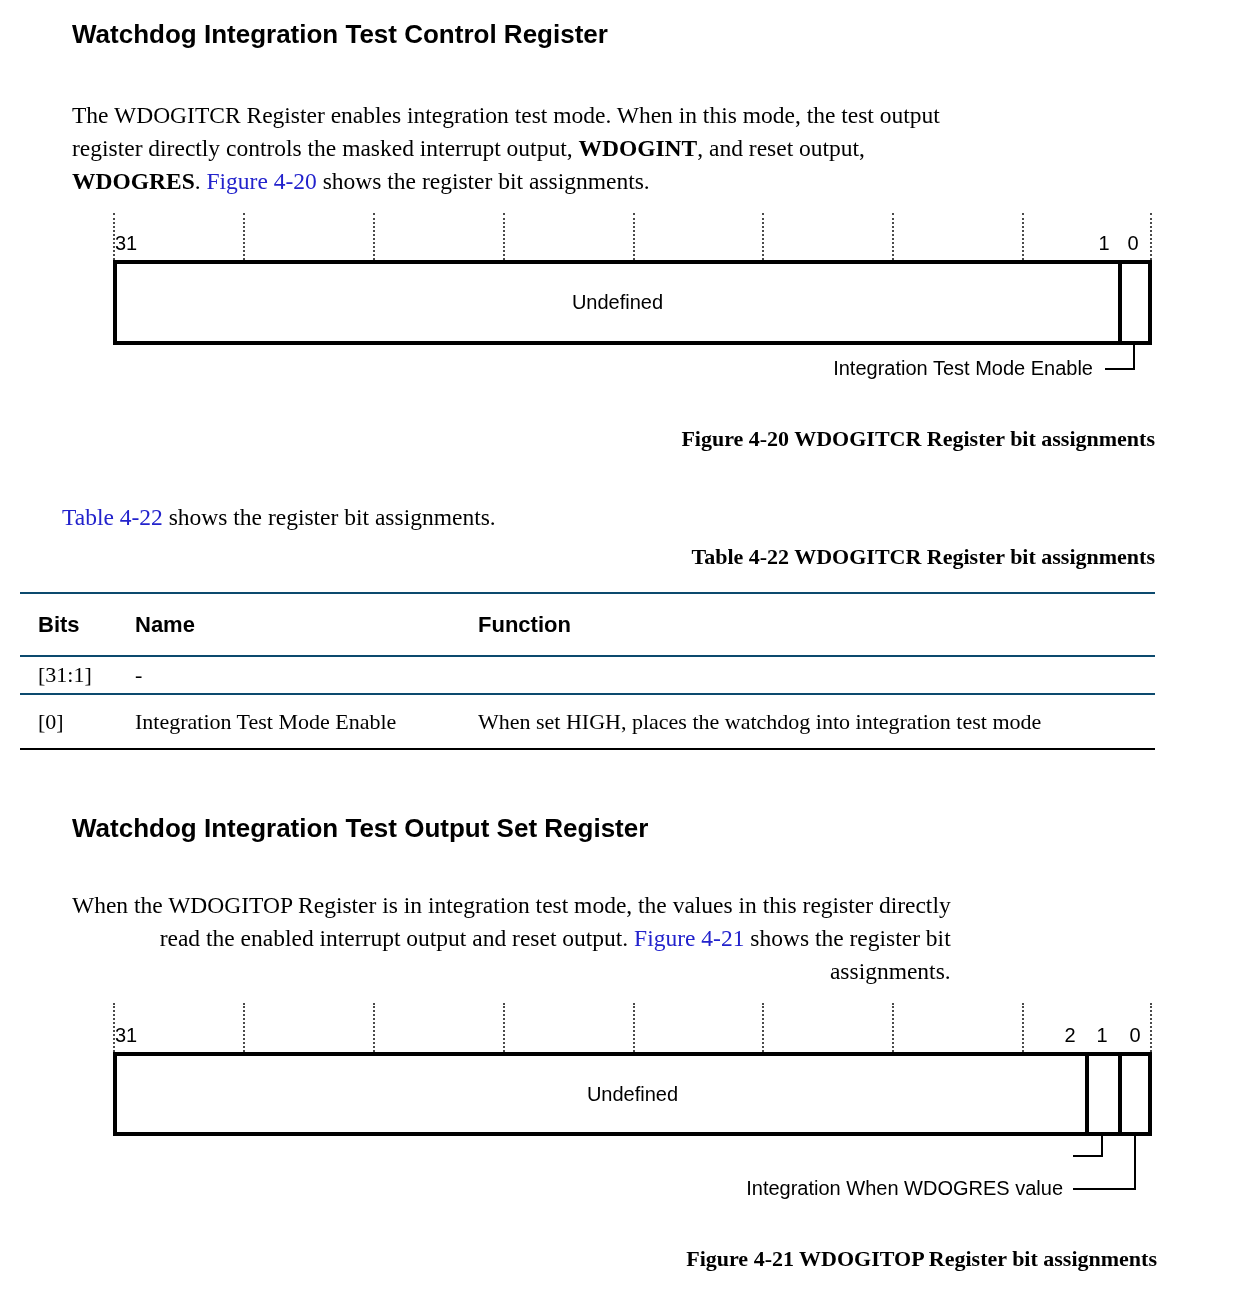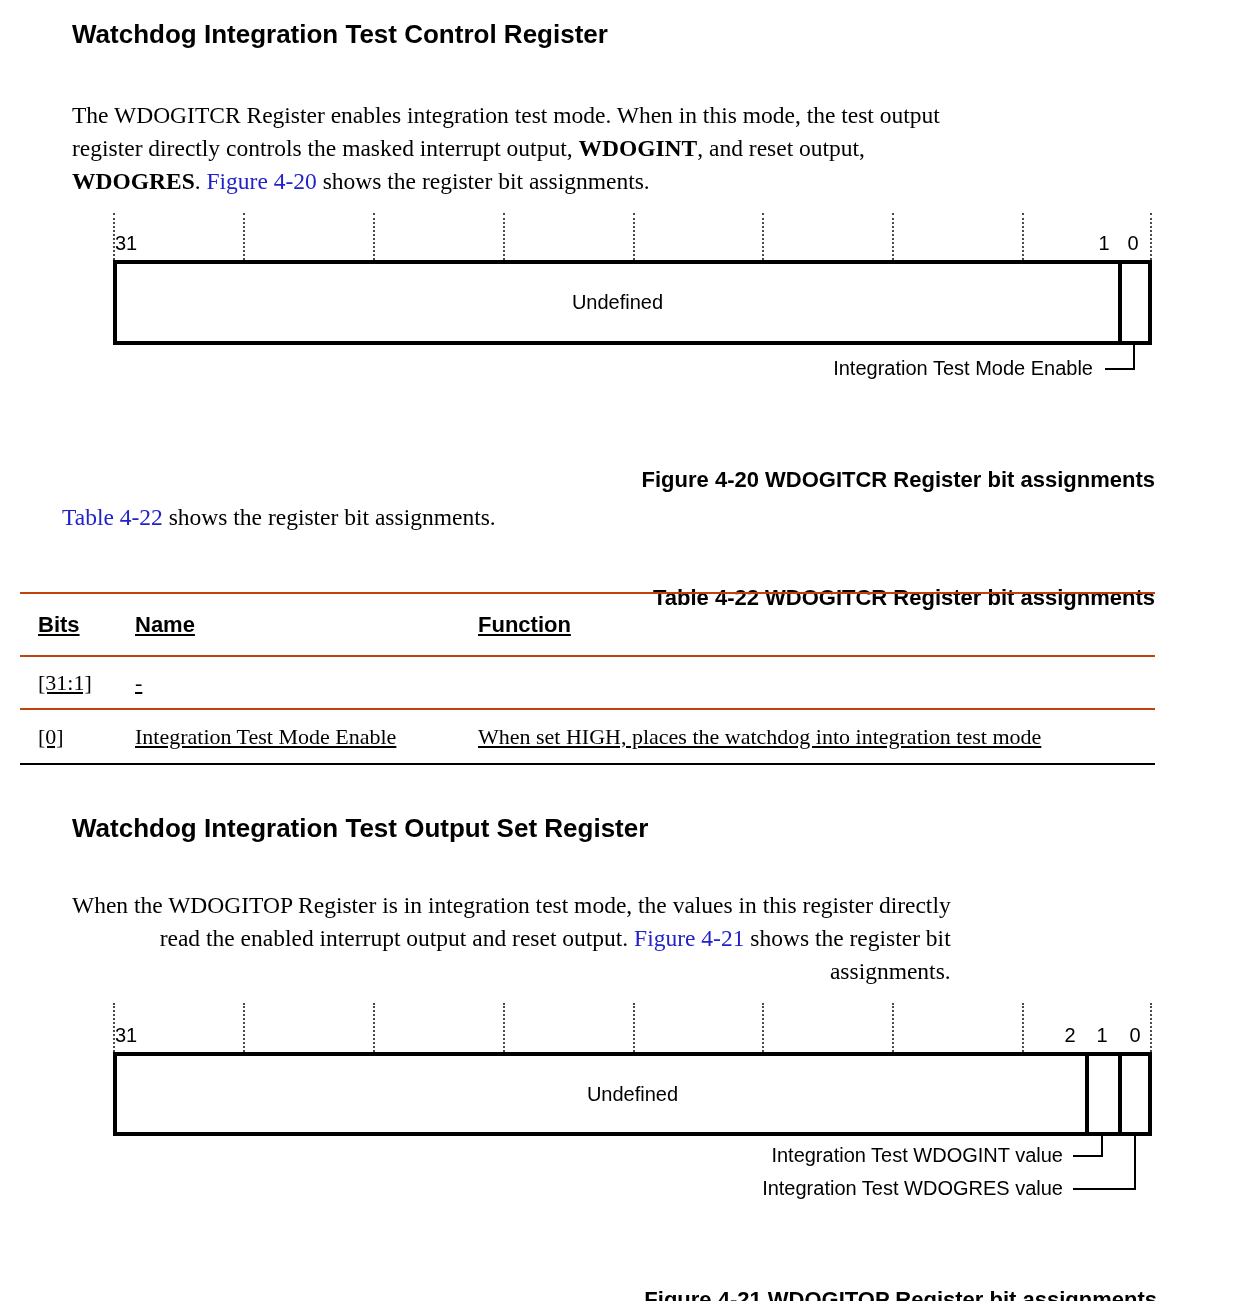--- a/index.html
+++ b/index.html
@@ -33,26 +33,25 @@
     margin-top: 20px;
   }
   #para1 { left: 72px; top: 79px; }
   #para-intro { left: 62px; top: 481px; }
   #para2 { left: 72px; top: 869px; text-align: right; }
   .para .b { font-weight: bold; }
   .para .l { color: var(--link, #2222CC); cursor: pointer; }
 
   
   .caption {
-    font-family: Liberation Sans, sans-serif;
+    font-family: Liberation Serif, serif;
     font-weight: bold;
     font-size: 22px;
     text-align: right;
     white-space: nowrap;
-    margin-top: 41px;
   }
   #caption-fig1  { left: 72px; top: 426px; width: 1083px; }
   #caption-tbl   { left: 72px; top: 544px; width: 1083px; }
   #caption-fig2  { left: 72px; top: 1246px; width: 1085px; }
 
   
   .figure { position: absolute; width: 1039px; }
   #fig1 { left: 113px; top: 213px; height: 200px; }
   #fig2 { left: 113px; top: 1003px; height: 215px; }
 
@@ -124,26 +123,25 @@
   
   #bit-table {
     left: 20px; top: 592px; width: 1135px;
     border-bottom: 2px solid #000;
     padding: 0;
   }
   .t-row {
     display: grid;
     grid-template-columns: 97px 343px 1fr;
     align-items: center;
-    border-top: 2px solid #c2410c;
+    border-top: 2px solid #0c4a6e;
     padding-left: 18px;
-    text-decoration: underline;
   }
   .t-row.t-head { height: 63px; }
-  .t-row.r0 { height: 53px; }
+  .t-row.r0 { height: 38px; }
   .t-row.r1 { height: 55px; }
   .t-head .t-cell {
     font-family: "Liberation Sans", sans-serif;
     font-weight: bold;
     font-size: 22px;
   }
   .t-body .t-cell, .t-row .t-cell {
     white-space: nowrap; overflow: visible;
   }
   .t-row:not(.t-head) .t-cell {
@@ -237,17 +235,16 @@
   <div id="f2-b0" class="bit-label">0</div>
   <div class="reg-box">
     <div id="f2-sep1" class="bit-sep"></div>
     <div id="f2-sep0" class="bit-sep"></div>
   </div>
   <div id="f2-field" class="field-label">Undefined</div>
   <div id="f2-c1v" class="c-line"></div>
   <div id="f2-c1h" class="c-line"></div>
   <div id="f2-c2v" class="c-line"></div>
   <div id="f2-c2h" class="c-line"></div>
-  <div id="f2-callout1" class="callout-text">Integration Test WDOGINT value</div>
-  <div id="f2-callout2" class="callout-text">Integration Test WDOGRES value</div>
+  <div id="f2-callout2" class="callout-text">Integration When WDOGRES value</div>
 </div>
 
 <div id="caption-fig2" class="abs caption">Figure 4-21 WDOGITOP Register bit assignments</div>
 
 </body></html>

